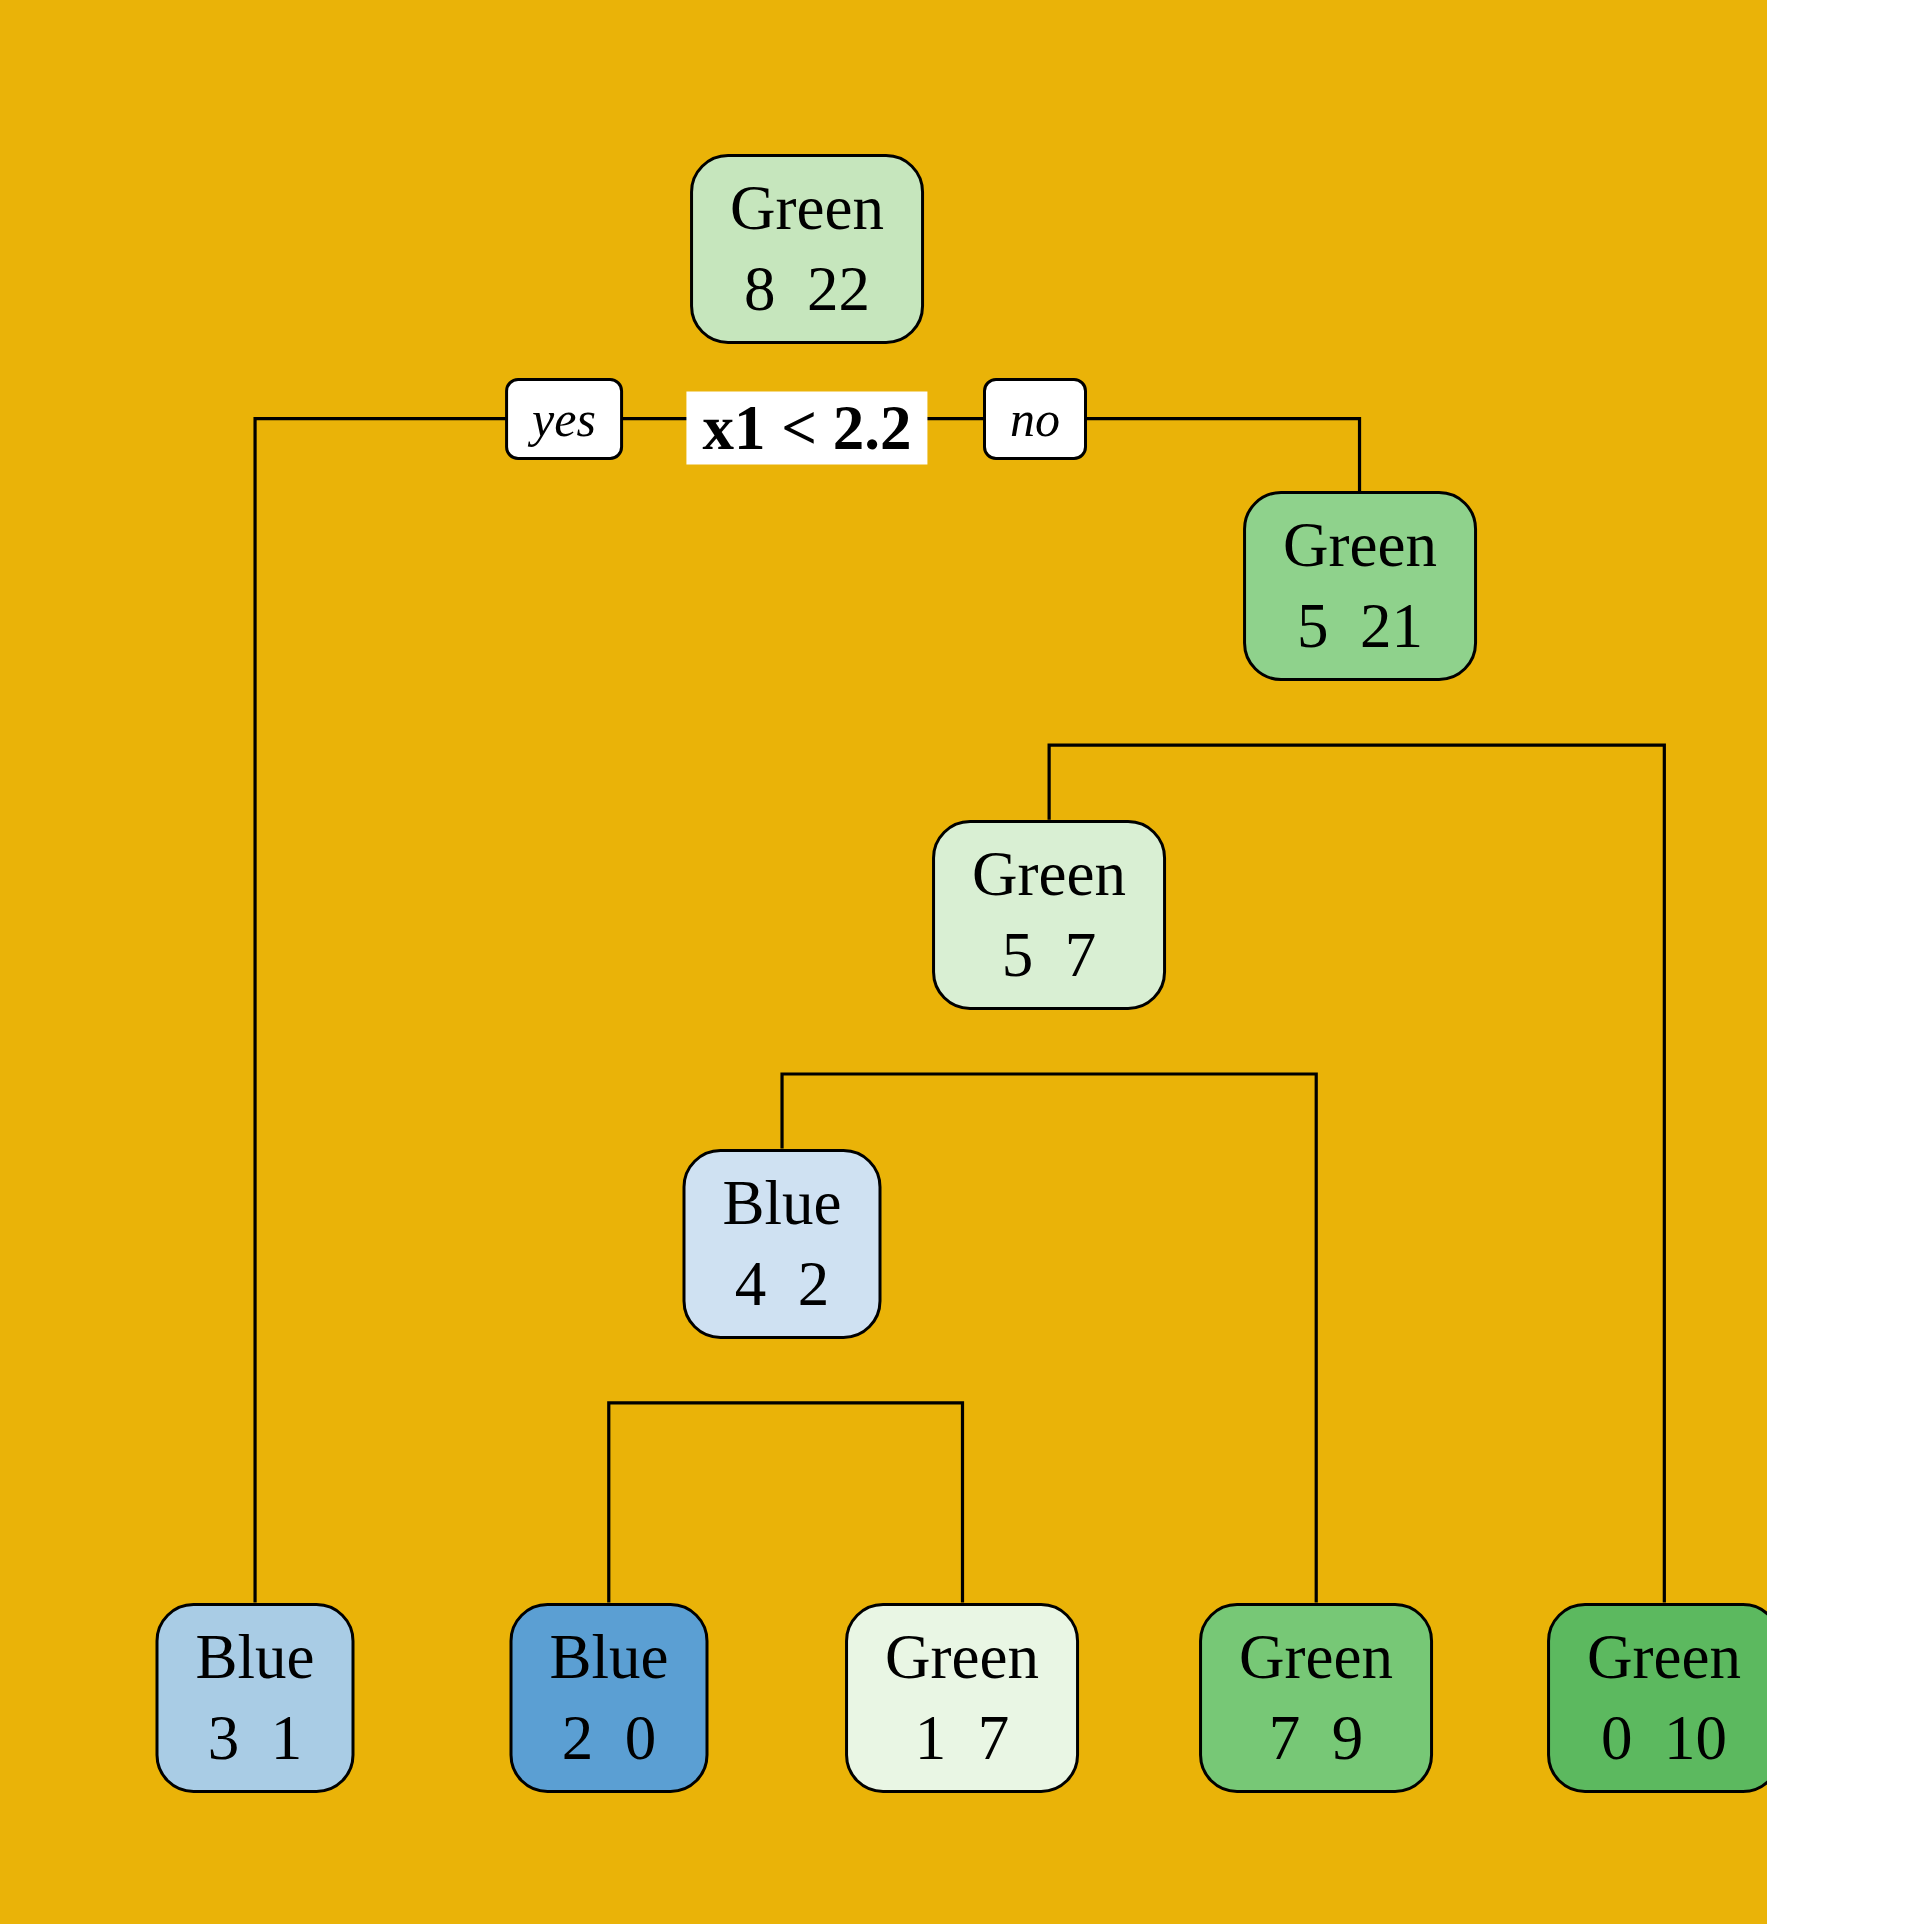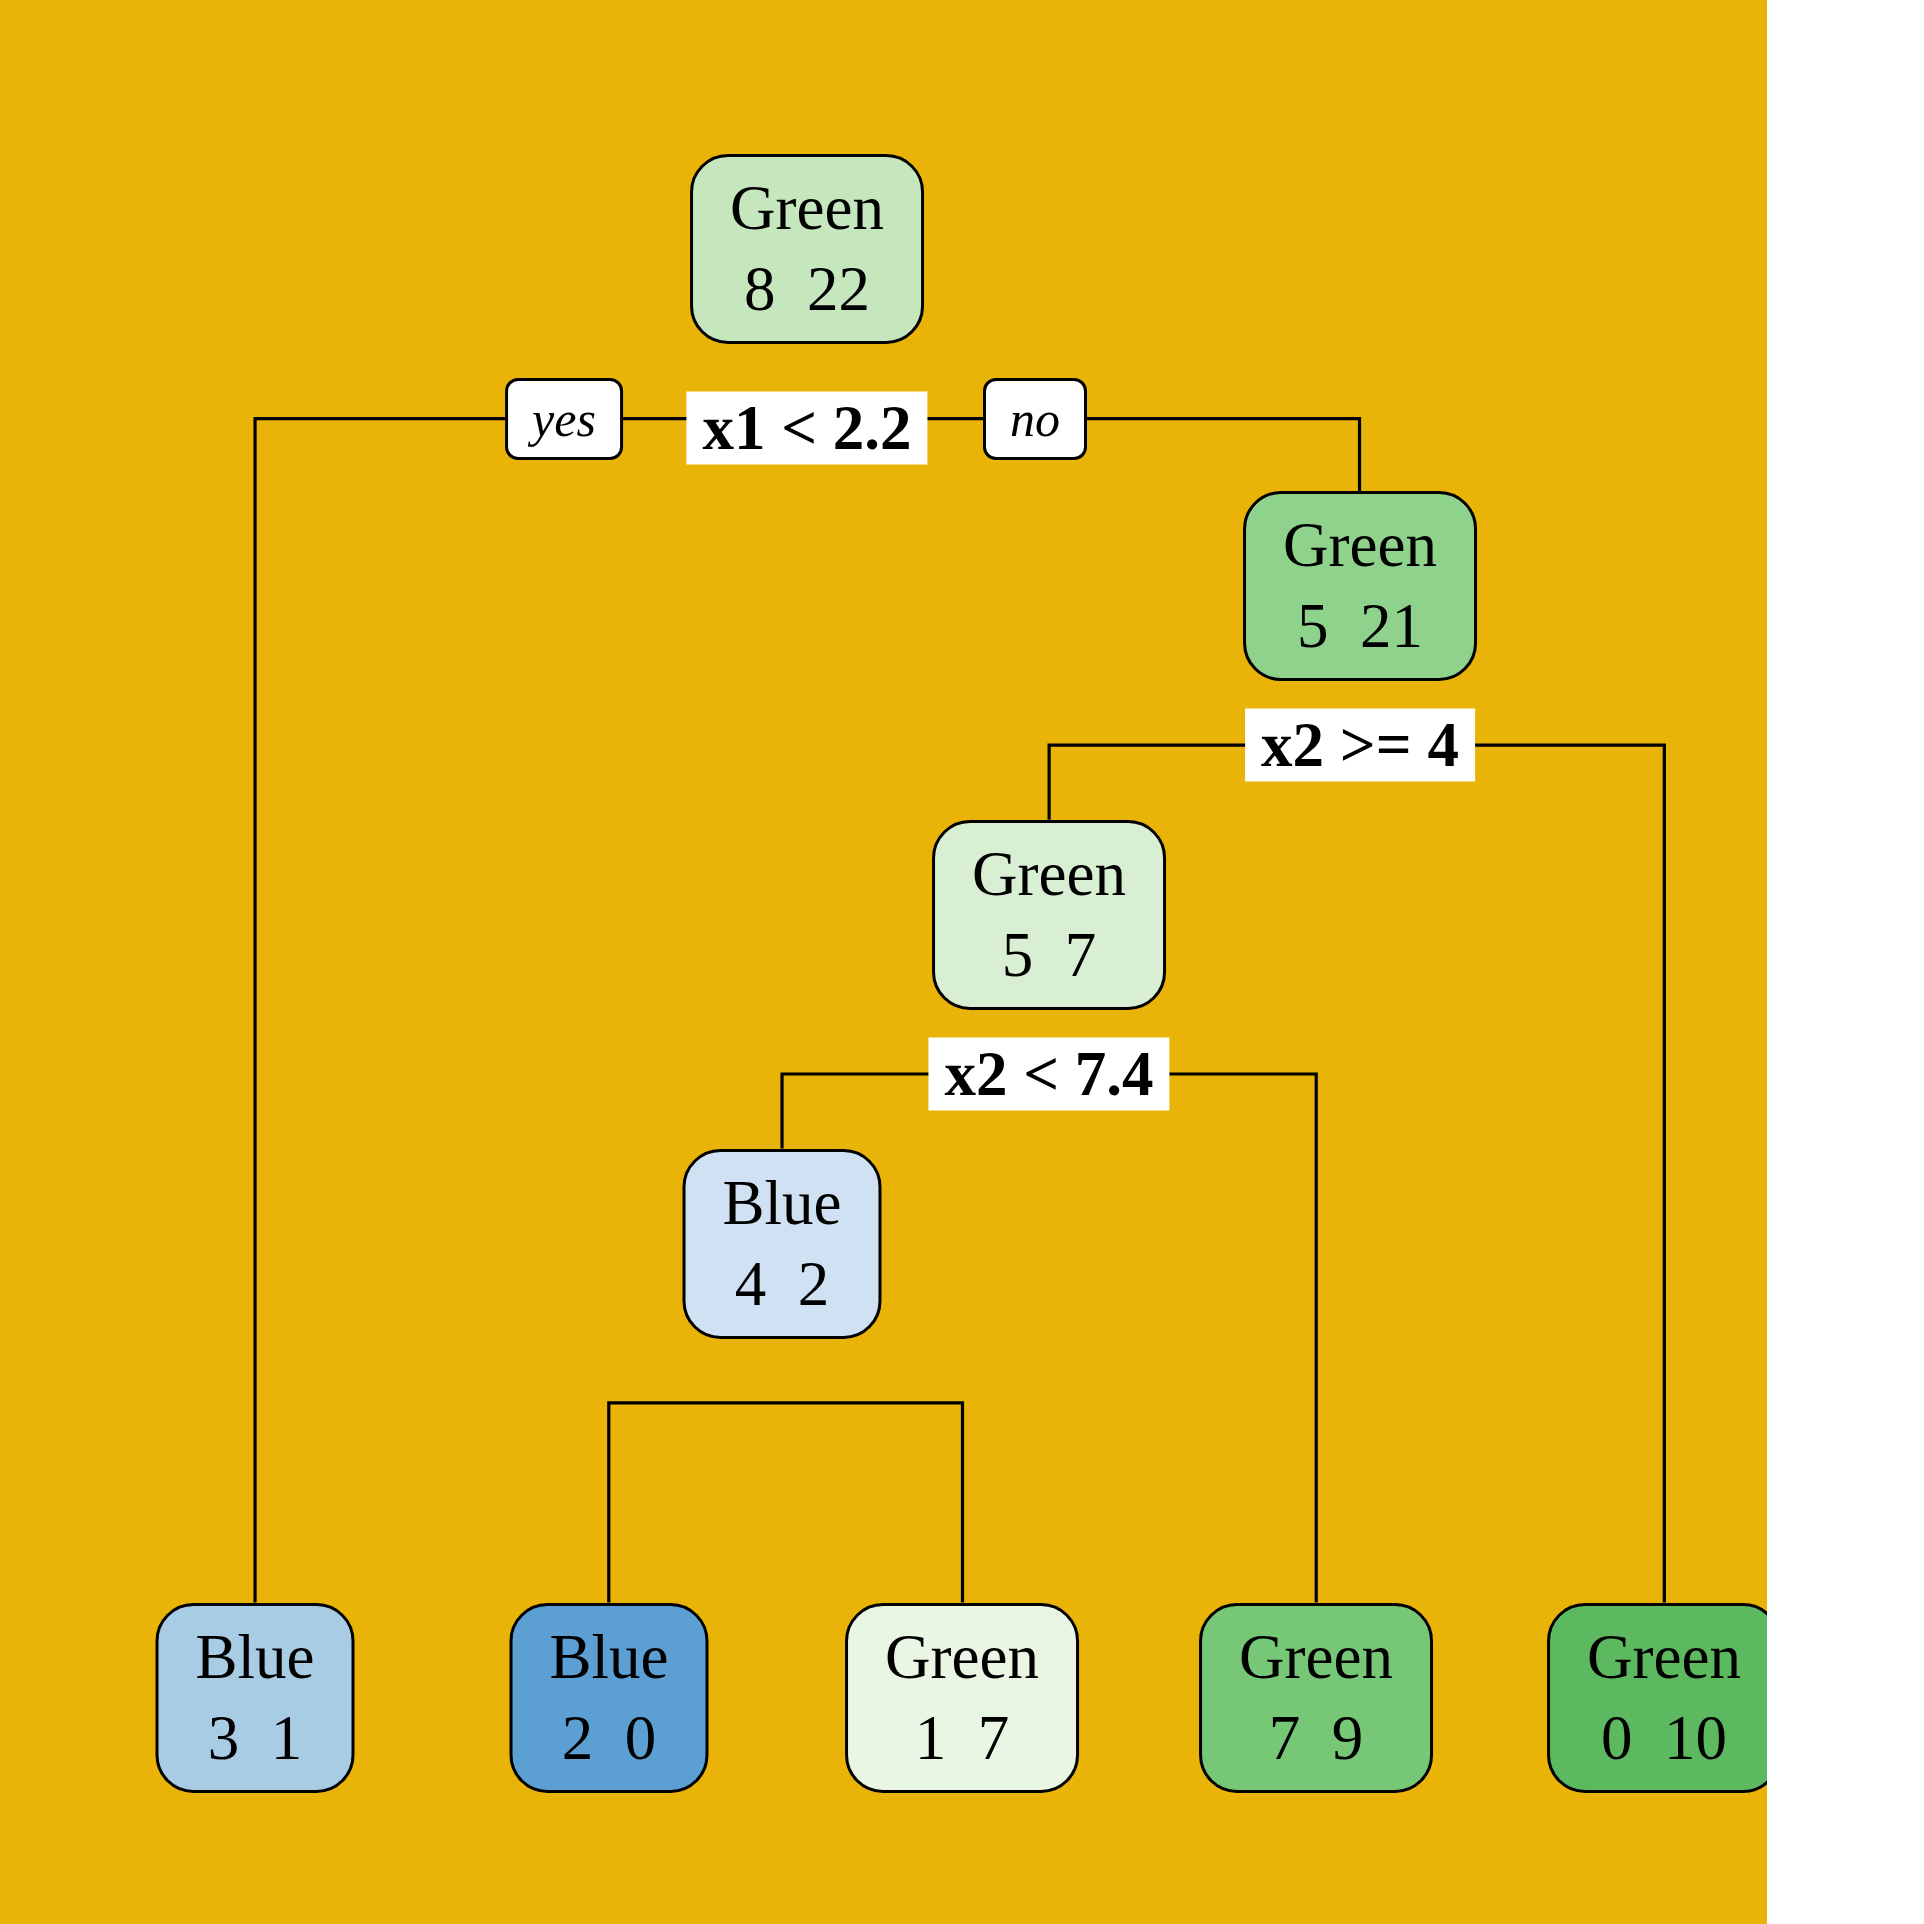--- a/index.html
+++ b/index.html
@@ -118,20 +118,18 @@
     <div class="node-label">Green</div>
     <div class="node-values">7  9</div>
   </div>
 
   <div class="node" id="node-g010" style="background-color: rgb(92, 185, 95);">
     <div class="node-label">Green</div>
     <div class="node-values">0  10</div>
   </div>
 
   <div class="split" id="split-1">x1 &lt; 2.2</div>
-  <div class="split" id="split-2">x2 &gt;= 4</div>
-  <div class="split" id="split-3">x2 &lt; 7.4</div>
 
   <div class="branch-badge" id="badge-yes">yes</div>
   <div class="branch-badge" id="badge-no">no</div>
 
 </div>
 
 
 </body></html>

